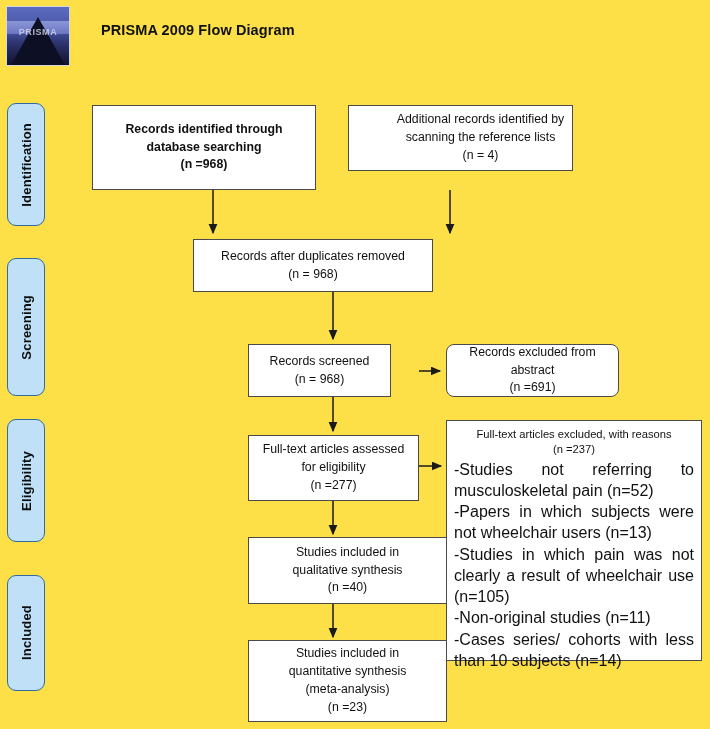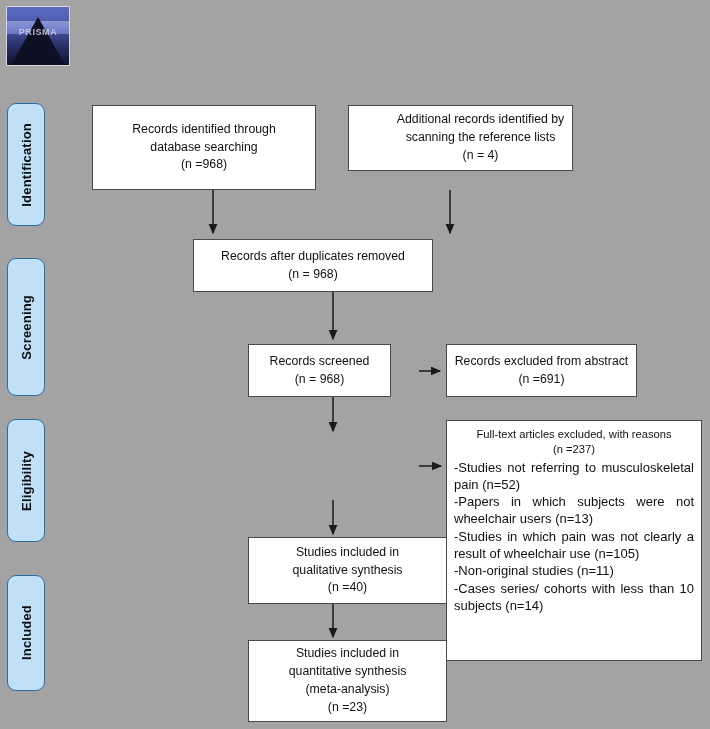--- a/index.html
+++ b/index.html
@@ -9,21 +9,21 @@
     background: #ffffff;
   }
   body {
     font-family: "Liberation Sans", sans-serif;
     color: #1a1a1a;
   }
   #canvas {
     position: relative;
     width: 710px;
     height: 729px;
-    background: #a3a3a3;
+    background: #fde047;
     overflow: hidden;
   }
 
   
   #logo {
     position: absolute;
     left: 6px;
     top: 6px;
     width: 62px;
     height: 58px;
@@ -126,21 +126,21 @@
     font-size: 11.2px;
     line-height: 1.32;
     text-align: center;
     color: #111111;
     white-space: pre-line;
   }
   #excl-reasons-box .reasons-list {
     margin-top: 2px;
   }
   #excl-reasons-box .reason {
-    font-size: 13px;
+    font-size: 16px;
     line-height: 1.33;
     color: #111111;
     text-align: justify;
     text-align-last: left;
     margin: 0;
   }
 
   
   #wires {
     position: absolute;
@@ -155,20 +155,21 @@
 
 <div id="canvas">
 
   <div id="logo">
     <div class="sky"></div>
     <div class="band"></div>
     <div class="pyramid"></div>
     <div class="wordmark">PRISMA</div>
   </div>
 
+  <div id="page-title">PRISMA 2009 Flow Diagram</div>
 
   <div class="phase" style="top:103px;height:123px;">
     <span class="phase-text">Identification</span>
   </div>
   <div class="phase" style="top:258px;height:138px;">
     <span class="phase-text">Screening</span>
   </div>
   <div class="phase" style="top:419px;height:123px;">
     <span class="phase-text">Eligibility</span>
   </div>
@@ -193,21 +194,21 @@
 
     <line x1="333" y1="396" x2="333" y2="431" stroke="#1a1a1a" stroke-width="1.5" marker-end="url(#arrow)"></line>
 
     <line x1="419" y1="466" x2="441" y2="466" stroke="#1a1a1a" stroke-width="1.5" marker-end="url(#arrow)"></line>
 
     <line x1="333" y1="500" x2="333" y2="534" stroke="#1a1a1a" stroke-width="1.5" marker-end="url(#arrow)"></line>
 
     <line x1="333" y1="603" x2="333" y2="637" stroke="#1a1a1a" stroke-width="1.5" marker-end="url(#arrow)"></line>
   </svg>
 
-  <div class="box" style="left:92px;top:105px;width:224px;height:85px;">
+  <div class="box" style="left:92px;top:105px;width:224px;height:85px;font-weight:bold;">
     <span class="box-text">Records identified through
 database searching
 (n =968)</span>
   </div>
 
   <div class="box" style="left:348px;top:105px;width:225px;height:66px;padding-left:40px;">
     <span class="box-text">Additional records identified by
 scanning the reference lists
 (n = 4)</span>
   </div>
@@ -215,25 +216,30 @@
   <div class="box" style="left:193px;top:239px;width:240px;height:53px;">
     <span class="box-text">Records after duplicates removed
 (n = 968)</span>
   </div>
 
   <div class="box" style="left:248px;top:344px;width:143px;height:53px;justify-content:center;">
     <span class="box-text">Records screened
 (n = 968)</span>
   </div>
 
-  <div class="box" style="left:446px;top:344px;width:191px;height:53px;">
+  <div class="box" style="left:446px;top:344px;width:173px;height:53px;border-radius:8px;">
     <span class="box-text">Records excluded from abstract
 (n =691)</span>
   </div>
 
+  <div class="box" style="left:248px;top:435px;width:171px;height:66px;">
+    <span class="box-text">Full-text articles assessed
+for eligibility
+(n =277)</span>
+  </div>
 
   <div class="box" style="left:248px;top:537px;width:199px;height:67px;">
     <span class="box-text">Studies included in
 qualitative synthesis
 (n =40)</span>
   </div>
 
   <div class="box" style="left:248px;top:640px;width:199px;height:82px;">
     <span class="box-text">Studies included in
 quantitative synthesis

